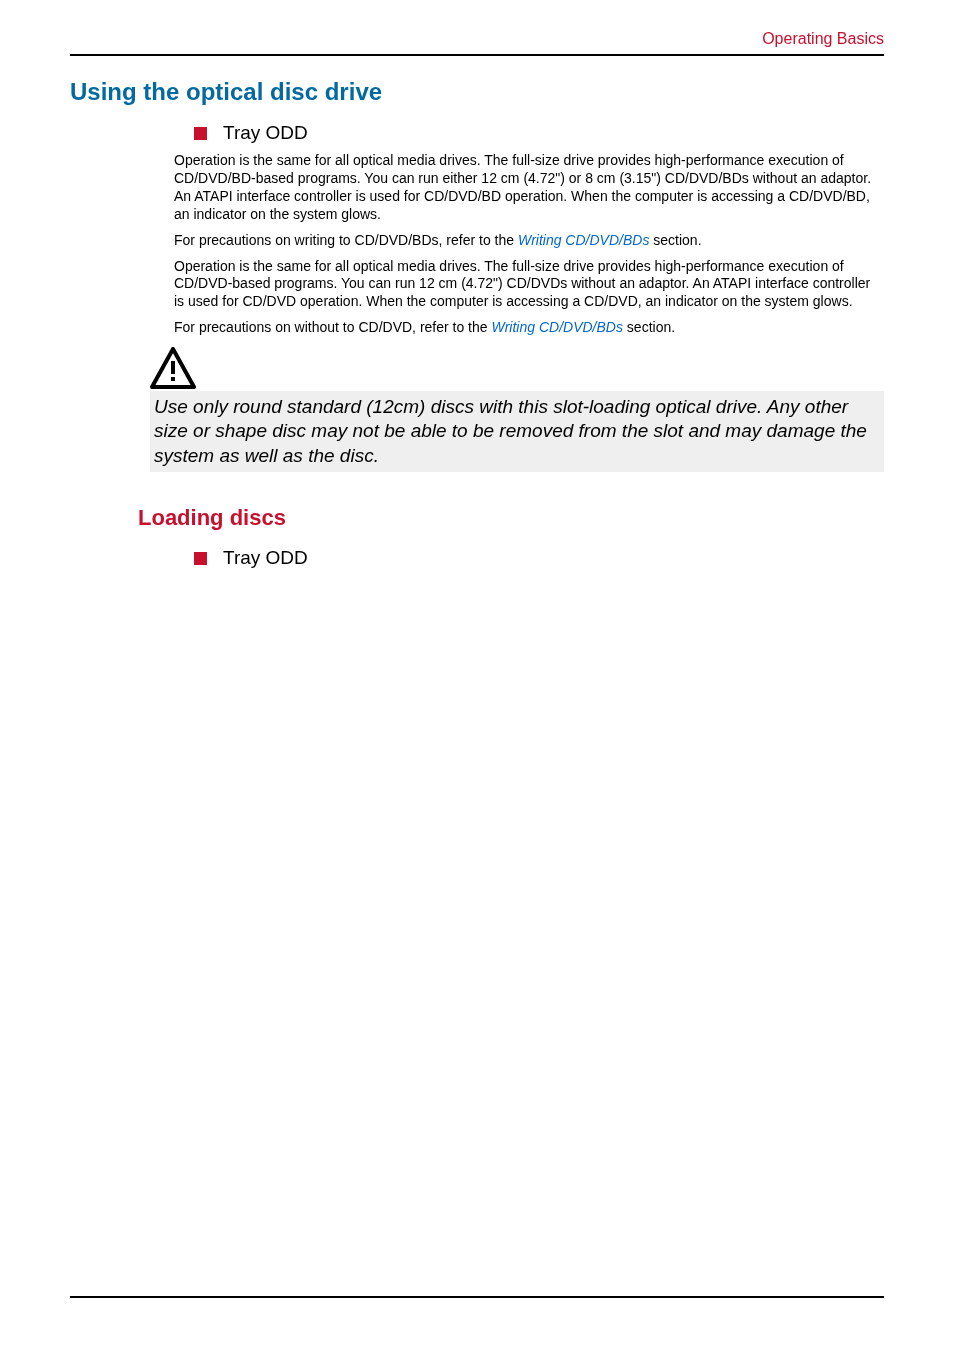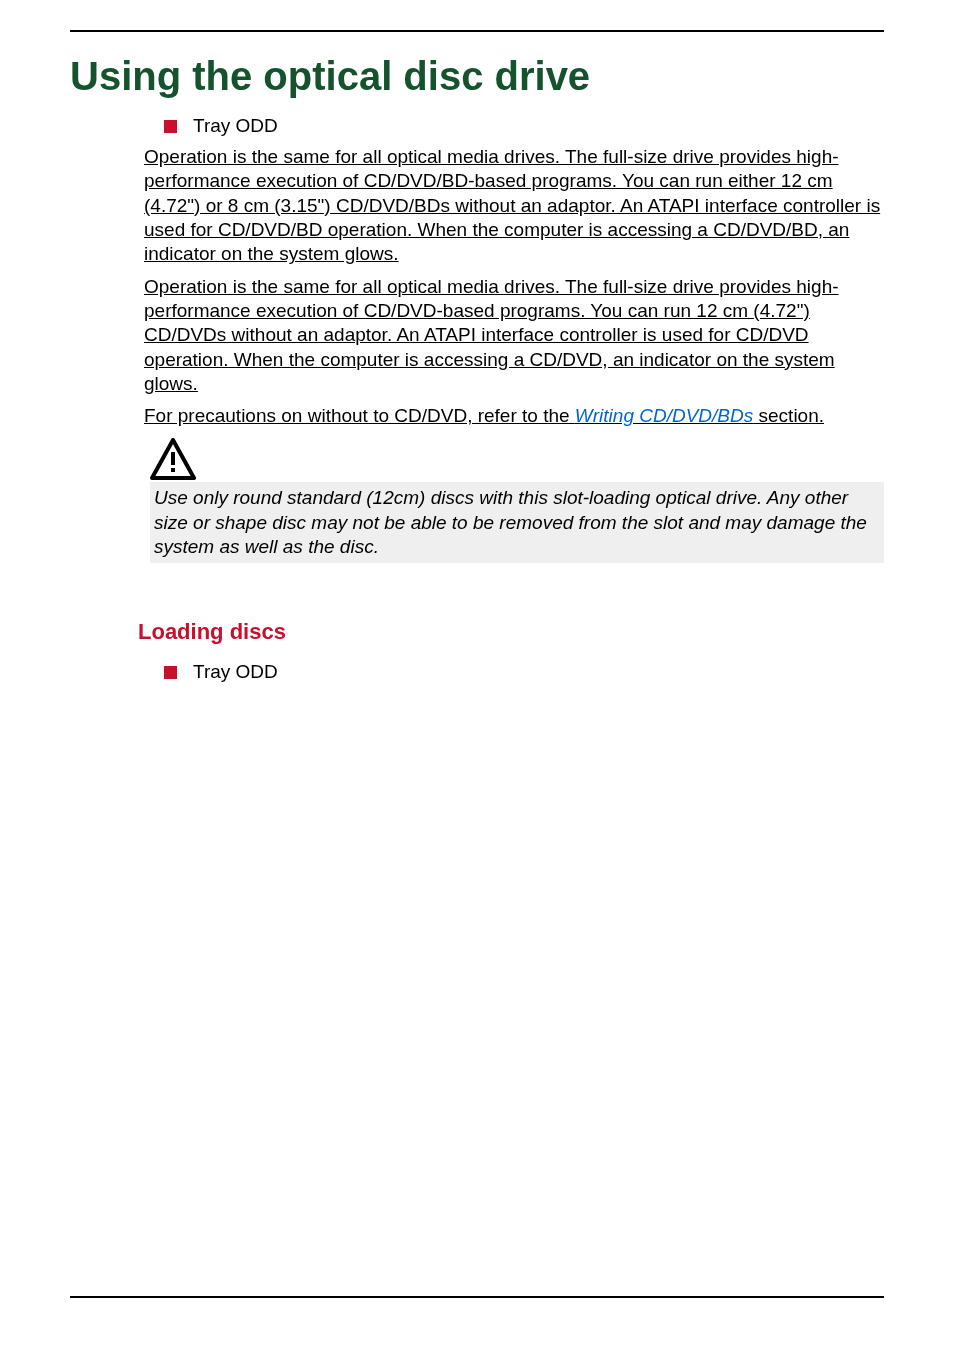--- a/index.html
+++ b/index.html
@@ -22,63 +22,62 @@
       color: #c8102e;
       font-size: 16px;
       margin-bottom: 6px;
     }
     .header-rule {
       border: none;
       border-top: 2px solid #000;
       margin-bottom: 22px;
     }
     .section-h1 {
-      color: #14532d;
-      font-size: 40px;
+      color: #0369a1;
+      font-size: 24px;
       font-weight: bold;
       margin-bottom: 16px;
     }
     .content-indent {
-      margin-left: 74px;
+      margin-left: 104px;
     }
     .bullet-line {
       display: flex;
       align-items: center;
       margin-left: 20px;
       margin-bottom: 8px;
     }
     .bullet-marker {
       display: inline-block;
       width: 13px;
       height: 13px;
       background: #c8102e;
       margin-right: 16px;
       flex-shrink: 0;
     }
     .bullet-text {
       font-size: 19px;
       color: #000;
     }
     .body-para {
-      font-size: 19px;
+      font-size: 14px;
       color: #000;
       line-height: 1.28;
       margin-bottom: 8px;
-      text-decoration: underline;
     }
     .link {
       color: #0066cc;
       font-style: italic;
     }
     .subsection-h2 {
       color: #c8102e;
       font-size: 22px;
       font-weight: bold;
       margin-left: 68px;
-      margin-top: 56px;
+      margin-top: 33px;
       margin-bottom: 16px;
     }
     .note-block {
       display: flex;
       align-items: flex-start;
       margin-top: 10px;
       margin-left: 80px;
       flex-direction: column;
     }
     .note-icon {
@@ -112,32 +111,36 @@
       justify-content: space-between;
       align-items: center;
       color: #c8102e;
       font-size: 16px;
     }
   </style>
 </head>
 <body>
 
 <div class="page">
+  <div class="header-title">Operating Basics</div>
   <hr class="header-rule">
 
   <h1 class="section-h1">Using the optical disc drive</h1>
 
   <div class="content-indent">
     <div class="bullet-line">
       <span class="bullet-marker"></span>
       <span class="bullet-text">Tray ODD</span>
     </div>
 
     <p class="body-para">Operation is the same for all optical media drives. The full-size drive provides high-performance execution of CD/DVD/BD-based programs. You can run either 12 cm (4.72") or 8 cm (3.15") CD/DVD/BDs without an adaptor. An ATAPI interface controller is used for CD/DVD/BD operation. When the computer is accessing a CD/DVD/BD, an indicator on the system glows.</p>
 
+    <p class="body-para">
+      <span>For precautions on writing to CD/DVD/BDs, refer to the </span><a class="link">Writing CD/DVD/BDs</a><span> section.</span>
+    </p>
 
 
     <p class="body-para">Operation is the same for all optical media drives. The full-size drive provides high-performance execution of CD/DVD-based programs. You can run 12 cm (4.72") CD/DVDs without an adaptor. An ATAPI interface controller is used for CD/DVD operation. When the computer is accessing a CD/DVD, an indicator on the system glows.</p>
 
     <p class="body-para">
       <span>For precautions on without to CD/DVD, refer to the </span><a class="link">Writing CD/DVD/BDs</a><span> section.</span>
     </p>
   </div>
 
   <div class="note-block">

